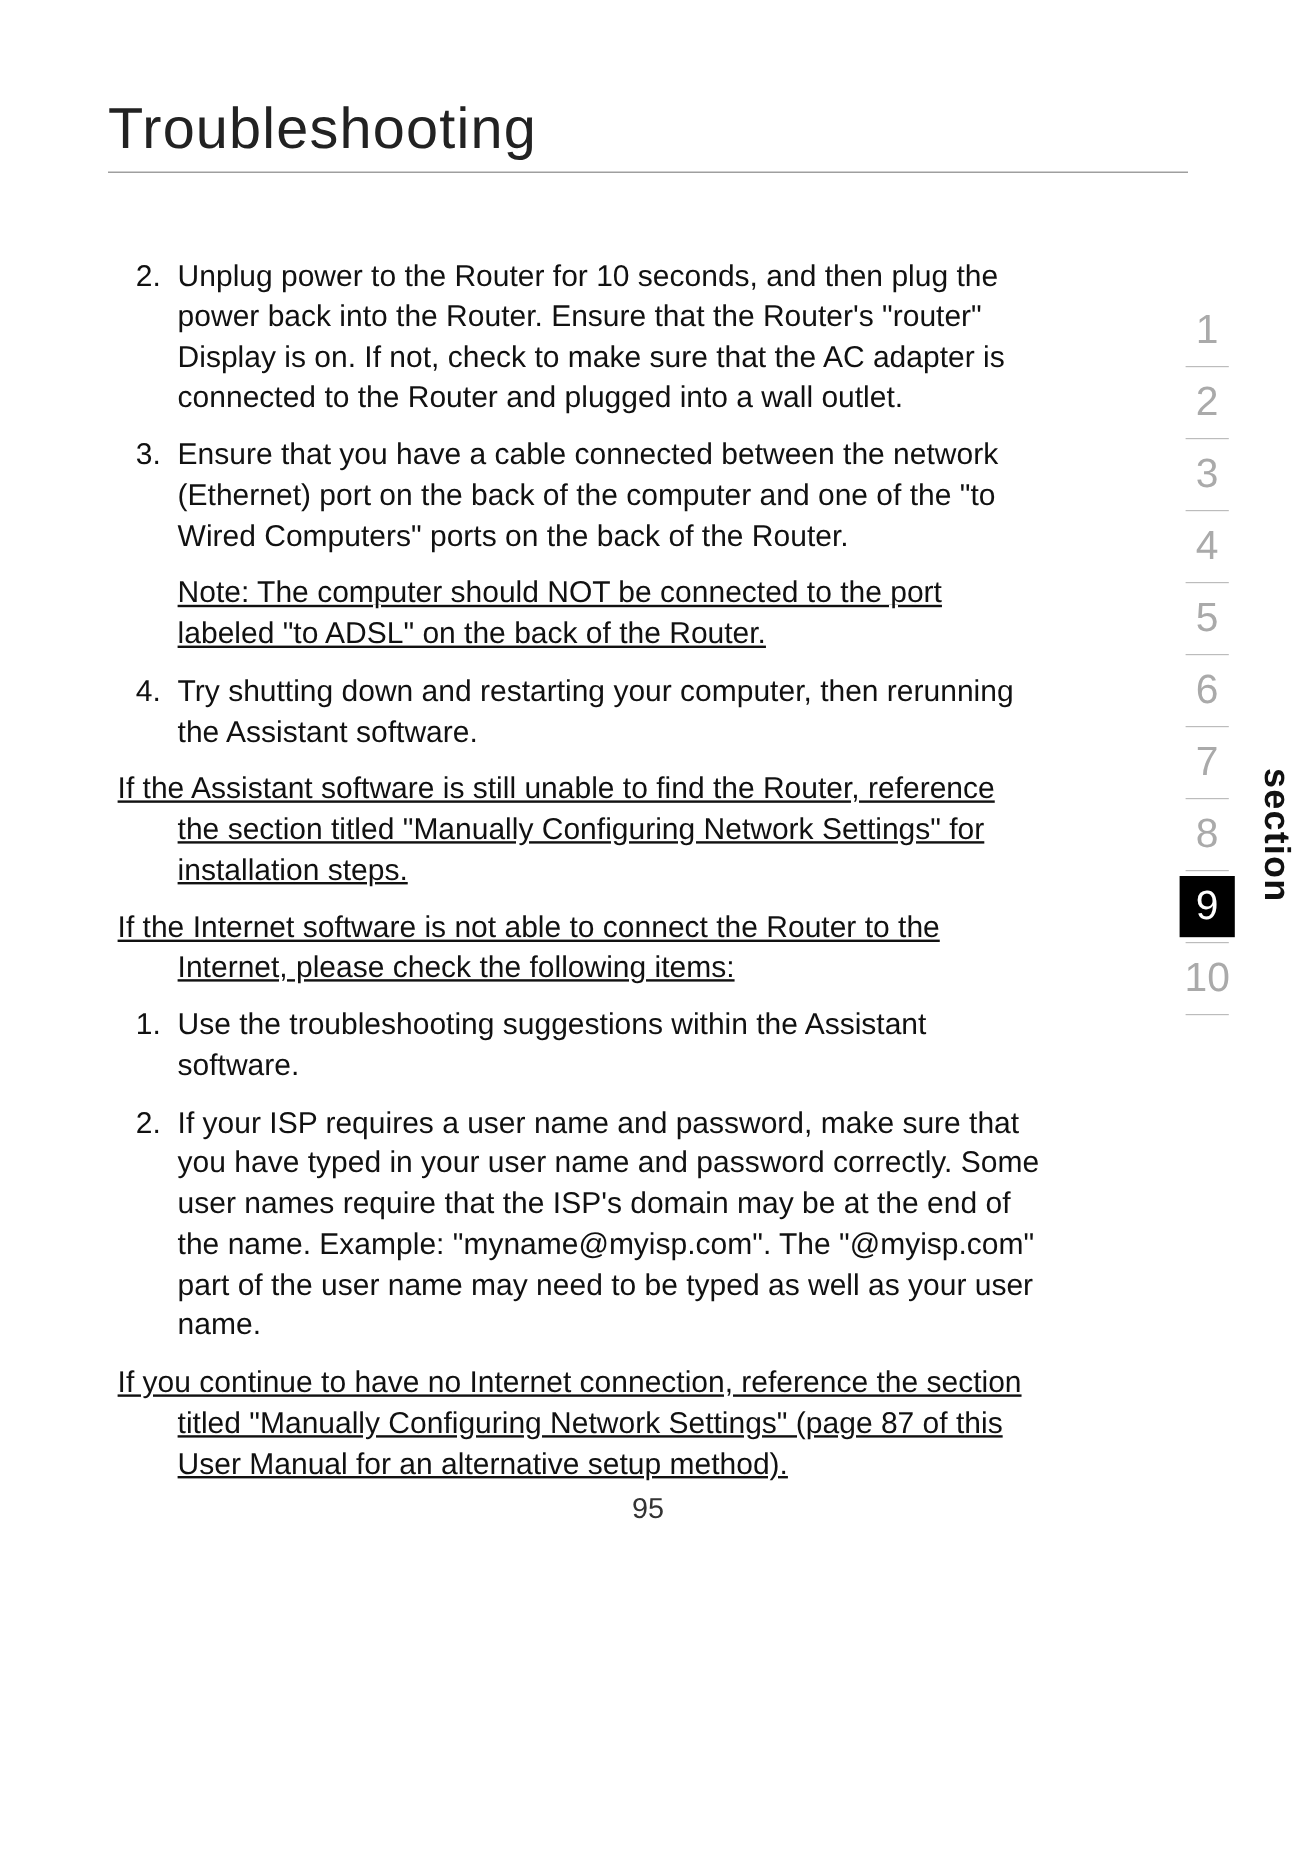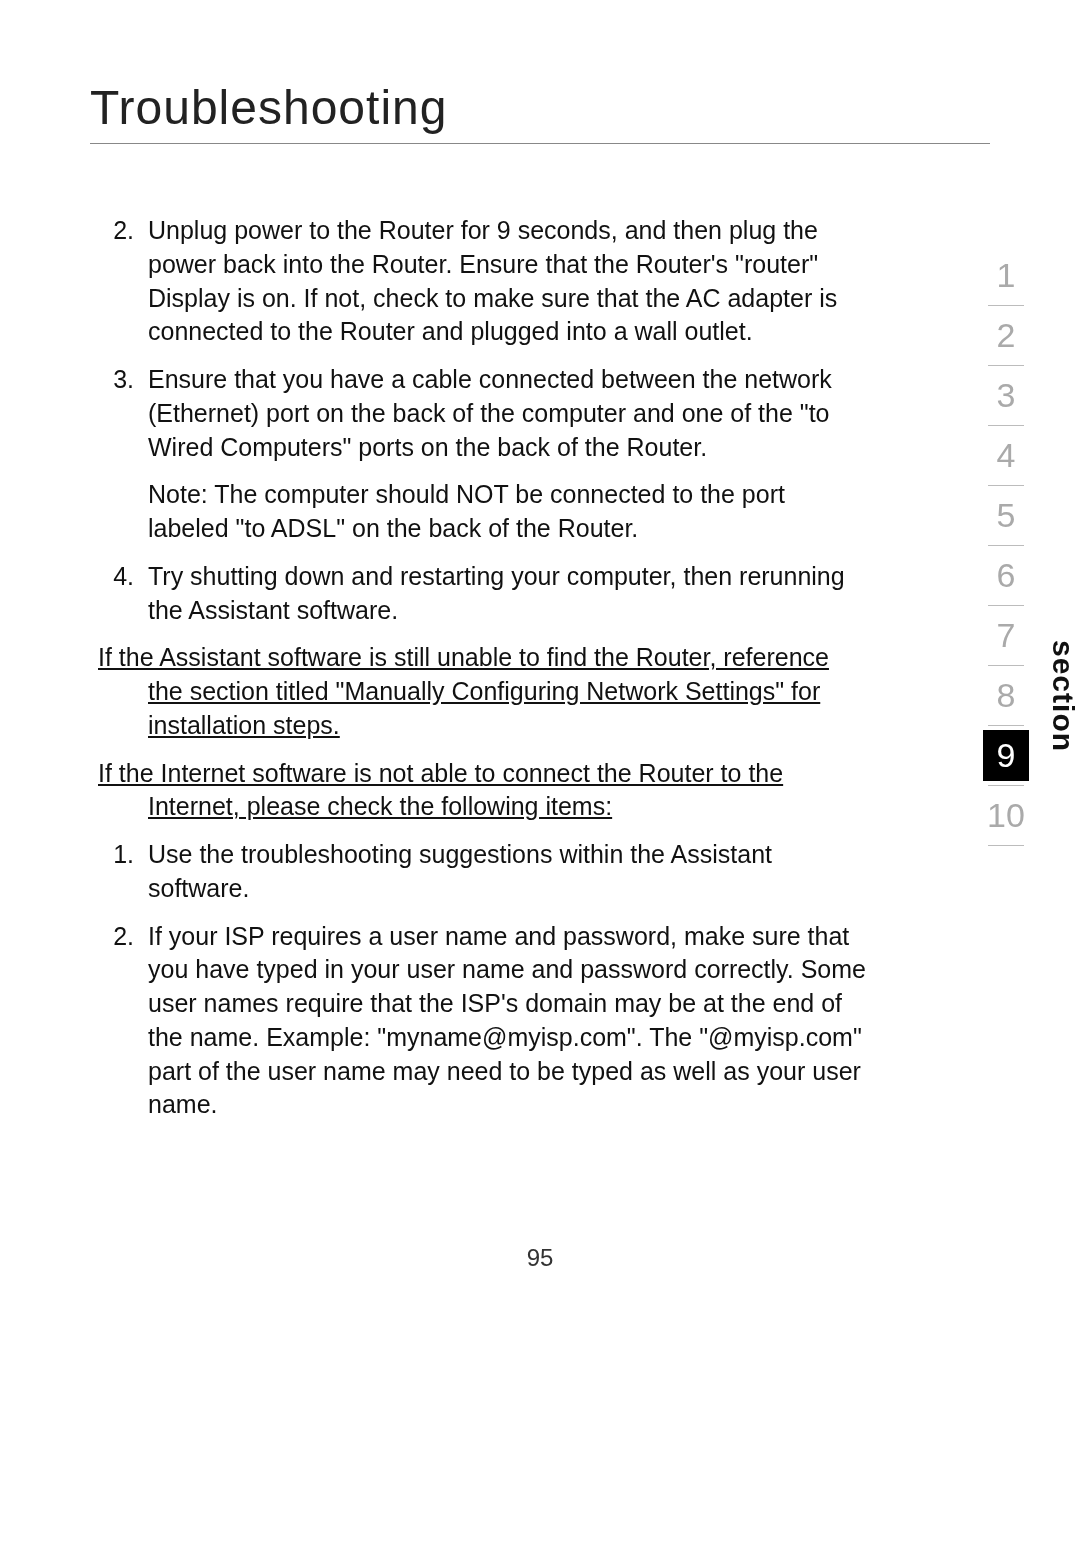--- a/index.html
+++ b/index.html
@@ -44,20 +44,21 @@
     flex: 0 0 44px;
     text-align: right;
     padding-right: 14px;
   }
   .item-text {
     flex: 1;
   }
   .subnote {
     margin-left: 58px;
     margin-bottom: 14px;
+    text-decoration: underline;
   }
   .hang-wrap {
     margin-left: 8px;
     margin-bottom: 14px;
     text-decoration: underline;
   }
   .hang-wrap .first {
     display: block;
     text-indent: 0;
   }
@@ -123,21 +124,21 @@
 
 <div class="page">
 
   <div class="title">Troubleshooting</div>
   <hr class="rule">
 
   <div class="body">
 
     <div class="item">
       <div class="item-num">2.</div>
-      <div class="item-text">Unplug power to the Router for 9 seconds, and then plug the power back into the Router. Ensure that the Router's "router" Display is on. If not, check to make sure that the AC adapter is connected to the Router and plugged into a wall outlet.</div>
+      <div class="item-text">Unplug power to the Router for 10 seconds, and then plug the power back into the Router. Ensure that the Router's "router" Display is on. If not, check to make sure that the AC adapter is connected to the Router and plugged into a wall outlet.</div>
     </div>
 
     <div class="item">
       <div class="item-num">3.</div>
       <div class="item-text">Ensure that you have a cable connected between the network (Ethernet) port on the back of the computer and one of the "to Wired Computers" ports on the back of the Router.</div>
     </div>
 
     <div class="subnote">Note: The computer should NOT be connected to the port labeled "to ADSL" on the back of the Router.</div>
 
     <div class="item">
@@ -159,20 +160,24 @@
     <div class="item">
       <div class="item-num">1.</div>
       <div class="item-text">Use the troubleshooting suggestions within the Assistant software.</div>
     </div>
 
     <div class="item">
       <div class="item-num">2.</div>
       <div class="item-text">If your ISP requires a user name and password, make sure that you have typed in your user name and password correctly. Some user names require that the ISP's domain may be at the end of the name. Example: "myname@myisp.com". The "@myisp.com" part of the user name may need to be typed as well as your user name.</div>
     </div>
 
+    <div class="hang-wrap">
+      <span class="first">If you continue to have no Internet connection, reference the section</span>
+      <span class="rest">titled "Manually Configuring Network Settings" (page 87 of this User Manual for an alternative setup method).</span>
+    </div>
 
   </div>
 
   <div class="sidenav">
     <div class="nav-item">1</div>
     <div class="nav-sep"></div>
     <div class="nav-item">2</div>
     <div class="nav-sep"></div>
     <div class="nav-item">3</div>
     <div class="nav-sep"></div>

